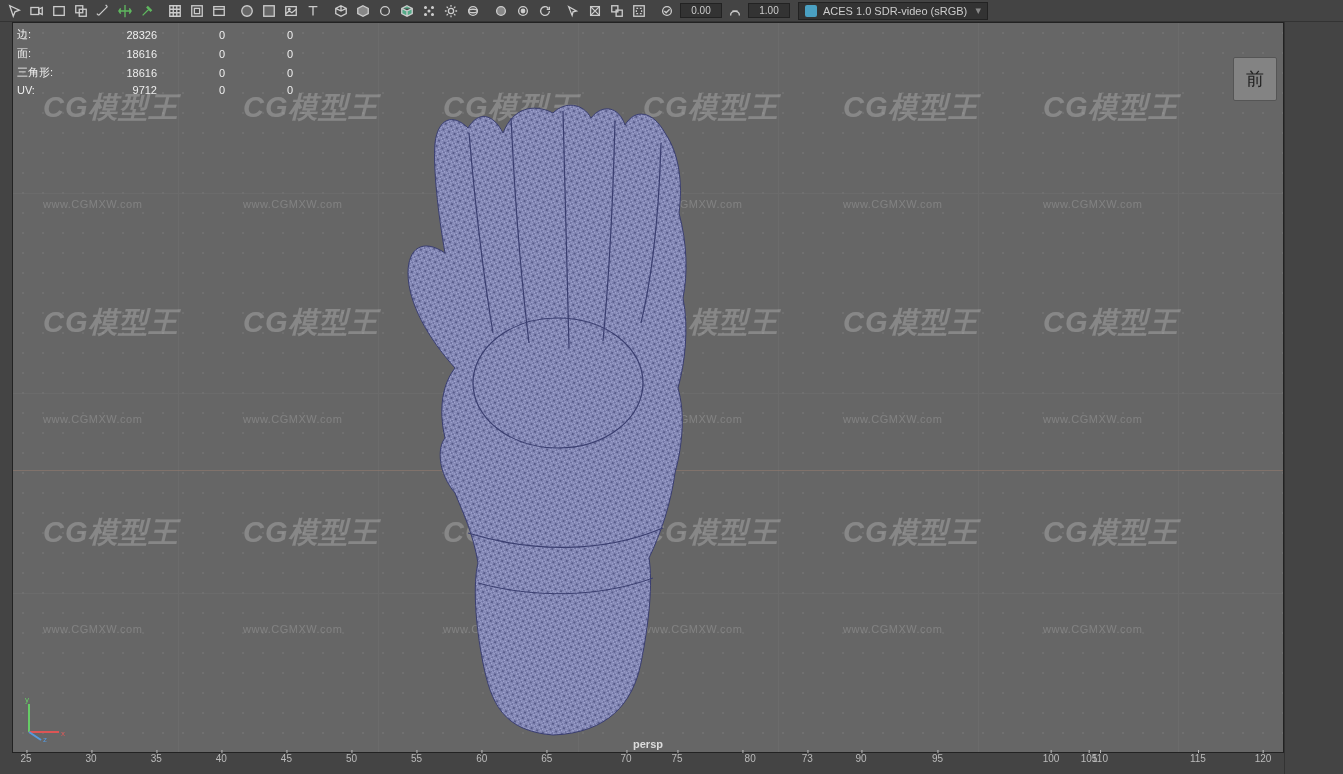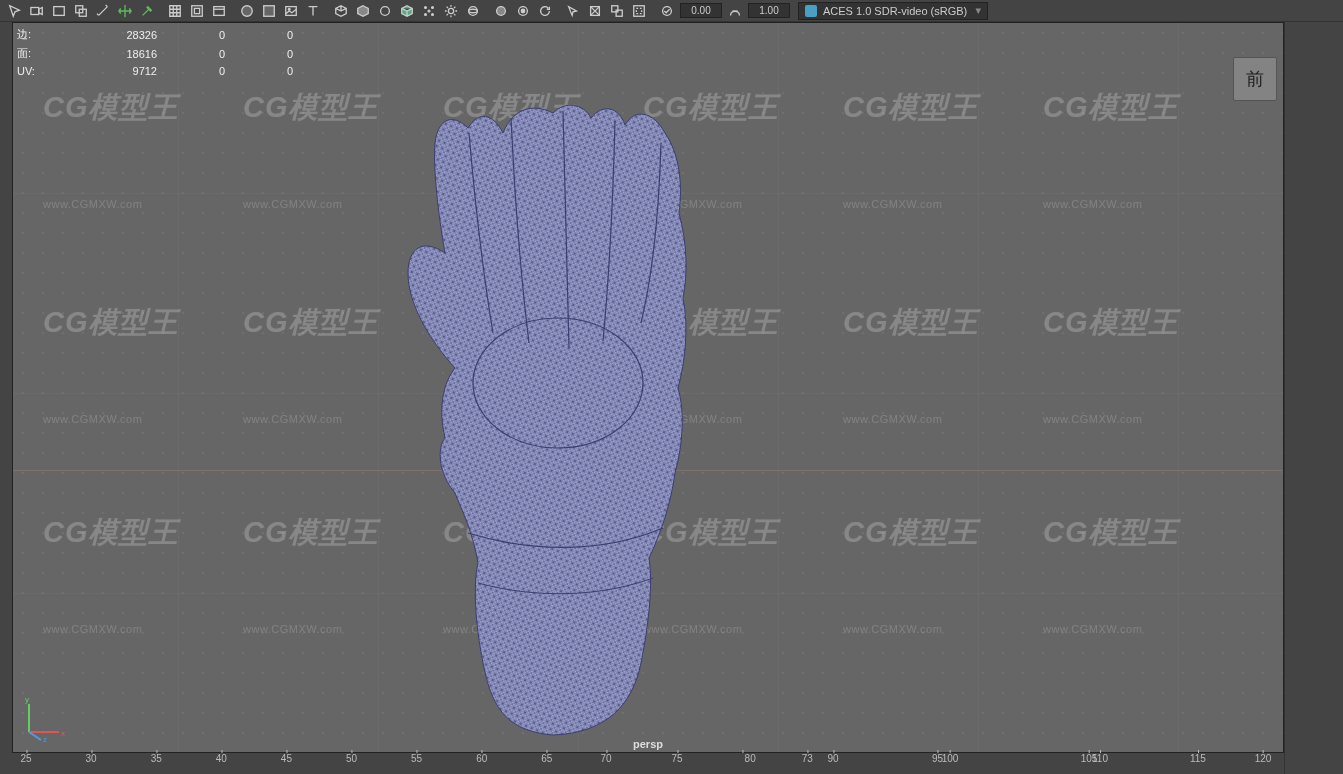--- a/index.html
+++ b/index.html
@@ -262,20 +262,26 @@
     <table>
       <tbody id="stats-body">
           <tr>
             <td class="lbl">边:</td>
             <td class="val">28326</td>
             <td class="val">0</td>
             <td class="val">0</td>
           </tr>
           <tr>
             <td class="lbl">面:</td>
+            <td class="val">18616</td>
+            <td class="val">0</td>
+            <td class="val">0</td>
+          </tr>
+          <tr>
+            <td class="lbl">三角形:</td>
             <td class="val">18616</td>
             <td class="val">0</td>
             <td class="val">0</td>
           </tr>
           <tr>
             <td class="lbl">UV:</td>
             <td class="val">9712</td>
             <td class="val">0</td>
             <td class="val">0</td>
           </tr>
@@ -390,27 +396,27 @@
   <div class="ruler-ticks" id="ruler-ticks">
       <div class="tick" style="left: 14px;">25</div>
       <div class="tick" style="left: 79.1053px;">30</div>
       <div class="tick" style="left: 144.211px;">35</div>
       <div class="tick" style="left: 209.316px;">40</div>
       <div class="tick" style="left: 274.421px;">45</div>
       <div class="tick" style="left: 339.526px;">50</div>
       <div class="tick" style="left: 404.632px;">55</div>
       <div class="tick" style="left: 469.737px;">60</div>
       <div class="tick" style="left: 534.842px;">65</div>
-      <div class="tick" style="left: 594px;">70</div>
+      <div class="tick" style="left: 614px;">70</div>
       <div class="tick" style="left: 665.053px;">75</div>
       <div class="tick" style="left: 730.158px; padding-left: 16px;">80</div>
       <div class="tick" style="left: 795.263px;">73</div>
-      <div class="tick" style="left: 821px;">90</div>
+      <div class="tick" style="left: 849px;">90</div>
       <div class="tick" style="left: 925.474px;">95</div>
-      <div class="tick" style="left: 938px;">100</div>
+      <div class="tick" style="left: 1039px;">100</div>
       <div class="tick" style="left: 1077px;">105</div>
       <div class="tick" style="left: 1088px;">110</div>
       <div class="tick" style="left: 1185.89px;">115</div>
       <div class="tick" style="left: 1251px;">120</div>
     </div>
 </div>
 
 <div class="right-panel"></div>
 
 </body></html>

